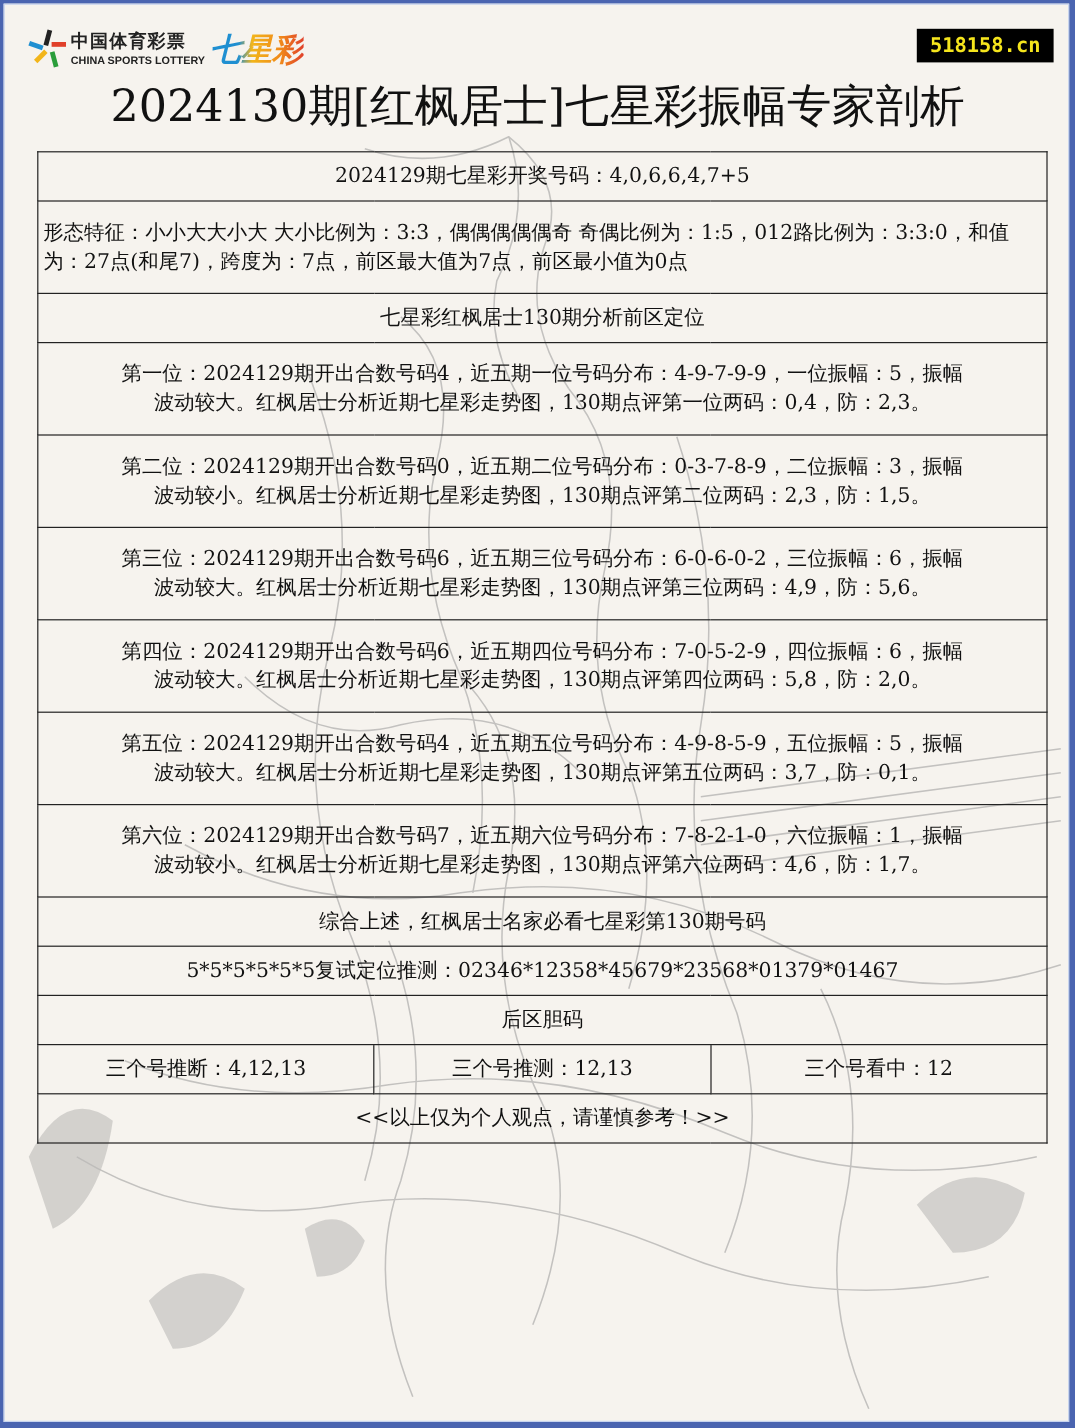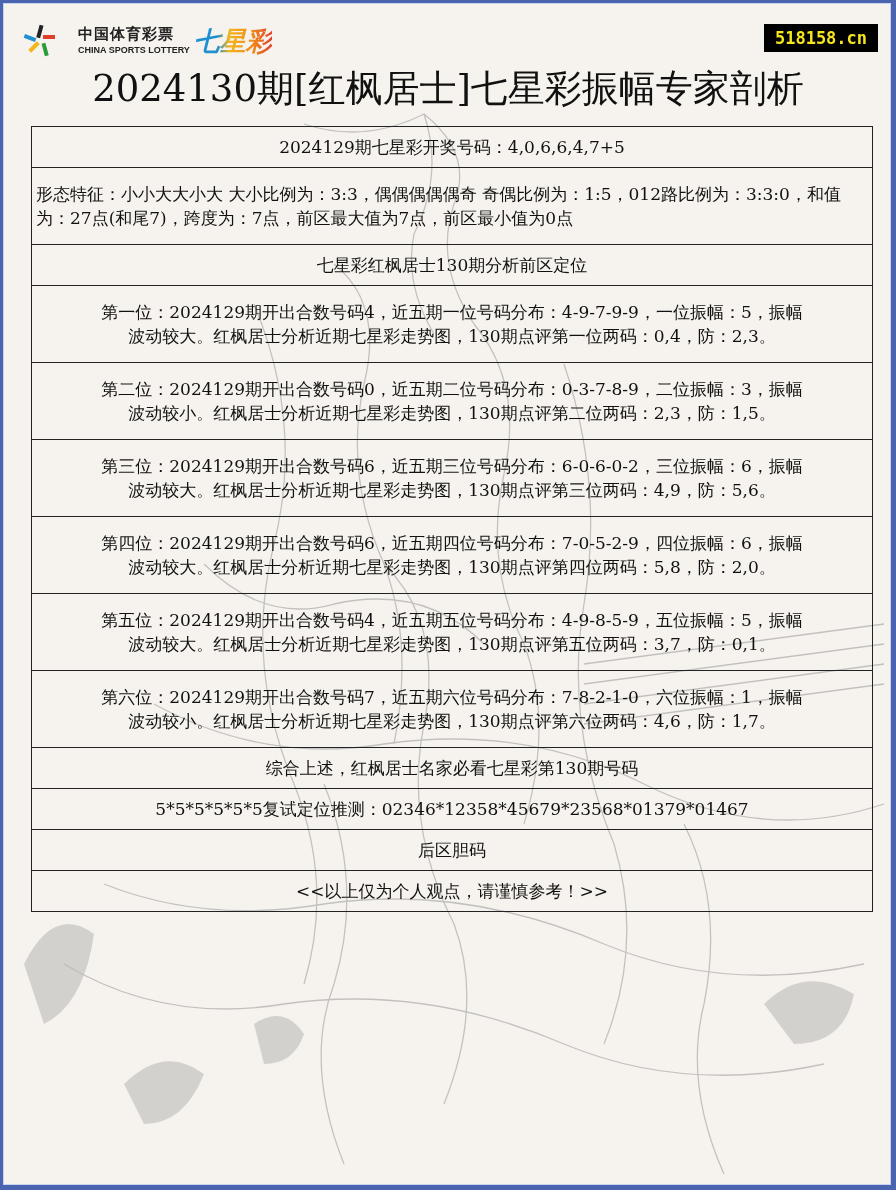--- a/index.html
+++ b/index.html
@@ -17,21 +17,21 @@
   }
   .sketch {
     position:absolute; left:0; top:0; width:888px; height:1182px;
     pointer-events:none; opacity:0.55;
   }
   .logo {
     position:absolute; left:18px; top:18px; height:38px;
     display:flex; align-items:center;
   }
   .logo-mark { width:36px; height:36px; position:relative; }
-  .logo-text { margin-left:20px; display:flex; flex-direction:column; line-height:1; }
+  .logo-text { margin-left:1px; display:flex; flex-direction:column; line-height:1; }
   .logo-cn { font-family:"DejaVu Sans", sans-serif; font-size:15px; font-weight:bold; color:#222; letter-spacing:1px; }
   .logo-en { font-family:"Liberation Sans", sans-serif; font-size:9px; font-weight:bold; color:#222; margin-top:4px; }
   .logo-game { font-family:"DejaVu Sans", sans-serif; font-size:26px; font-weight:bold; font-style:italic; margin-left:4px;
     background:linear-gradient(90deg,#1f8fd1 0%,#1f8fd1 30%,#f2b51a 45%,#f08a1a 75%,#e0402a 100%);
     -webkit-background-clip:text; background-clip:text; color:transparent;text-align:right; }
   .site-badge {
     position:absolute; left:760px; top:20px; width:114px; height:28px;
     background:#000; color:#f5e51c;
     font-family:"DejaVu Sans Mono", "Liberation Mono", monospace;
     font-size:17px; font-weight:bold;
@@ -159,17 +159,22 @@
     <tr class="r60">
       <td colspan="3">综合上述，红枫居士名家必看七星彩第130期号码</td>
     </tr>
     <tr class="r60">
       <td colspan="3">5*5*5*5*5*5复试定位推测：02346*12358*45679*23568*01379*01467</td>
     </tr>
     <tr class="r60">
       <td colspan="3">后区胆码</td>
     </tr>
     <tr class="r60">
+      <td style="width:33.3%">三个号推断：4,12,13</td>
+      <td style="width:33.3%">三个号推测：12,13</td>
+      <td style="width:33.3%">三个号看中：12</td>
+    </tr>
+    <tr class="r60">
       <td colspan="3">&lt;&lt;以上仅为个人观点，请谨慎参考！&gt;&gt;</td>
     </tr>
   </tbody>
     </table>
 </div>
 
 </body></html>

